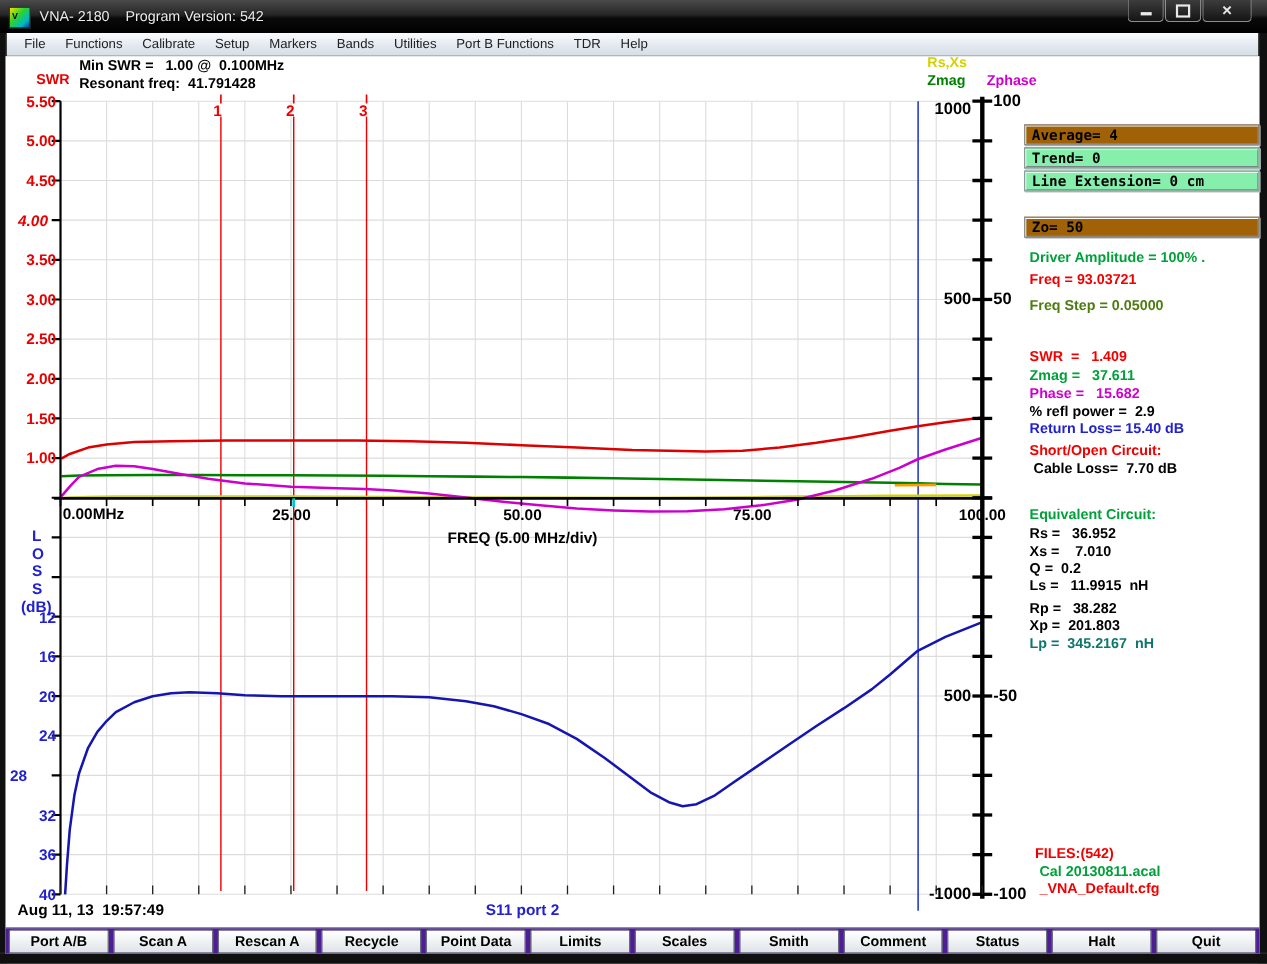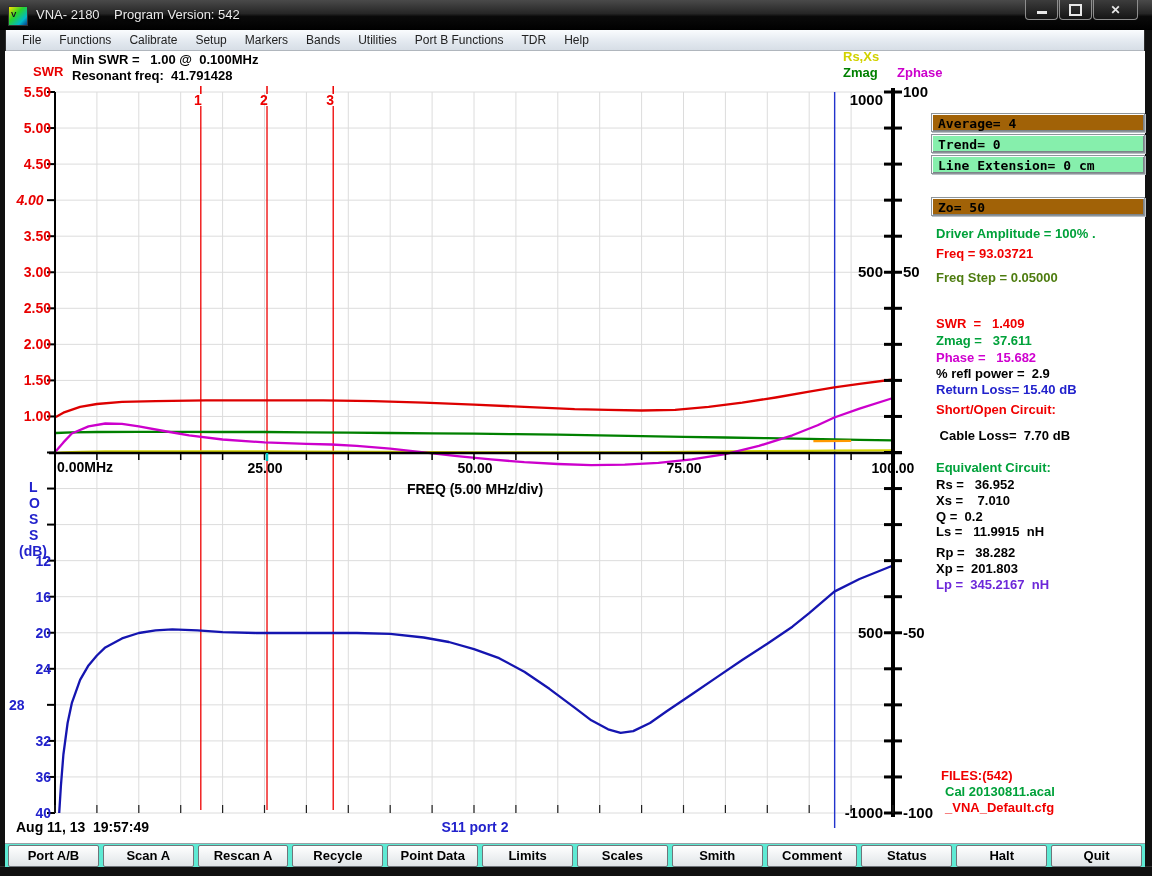--- a/index.html
+++ b/index.html
@@ -33,21 +33,21 @@
   .lbl{position:absolute;font-size:13px;font-weight:bold;white-space:pre;}
   
   .setbox{position:absolute;left:926px;width:214px;height:19px;line-height:19px;
     font-family:"DejaVu Sans Mono","Liberation Mono",monospace;font-weight:bold;font-size:13px;
     padding-left:6px;box-sizing:border-box;white-space:pre;color:#000;
     border:1px solid #8d9499;box-shadow:inset 1px 1px 0 #fbfdfe,inset -1px -1px 0 #7c8388,1px 1px 0 #b9bfc4;}
   .setbox.blue{background:#a16207;margin-top:21px;}
   .setbox.gray{background:#86efac;}
   
   .toolbar{position:absolute;left:0px;top:792px;width:1140px;height:24px;border-top:1px solid #9aa0a6;
-    background:#5eead4;display:flex;align-items:center;padding:1px 3px;box-sizing:border-box;gap:4px;}
+    background:#4c1d95;display:flex;align-items:center;padding:1px 3px;box-sizing:border-box;gap:4px;}
   .tbtn{flex:1;height:20px;background:linear-gradient(#ffffff,#eceff1 60%,#dfe3e6);
     border:1px solid #6f757a;border-radius:2px;font-size:13px;font-weight:bold;color:#000;
     display:flex;align-items:center;justify-content:center;box-shadow:inset 0 1px 0 #fff;}
 </style>
 </head>
 <body>
 
 <div class="window">
 
   <div class="titlebar">
@@ -293,29 +293,29 @@
     <div id="readouts">
         <div class="lbl" style="left: 931px; top: 175px; color: rgb(0, 161, 58);">Driver Amplitude = 100% .</div>
         <div class="lbl" style="left: 931px; top: 195px; color: rgb(240, 0, 0);">Freq = 93.03721</div>
         <div class="lbl" style="left: 931px; top: 219px; color: #4d7c0f;">Freq Step = 0.05000</div>
         <div class="lbl" style="left: 931px; top: 265px; color: rgb(240, 0, 0);">SWR  =   1.409</div>
         <div class="lbl" style="left: 931px; top: 282px; color: rgb(0, 161, 58);">Zmag =   37.611</div>
         <div class="lbl" style="left: 931px; top: 299px; color: rgb(207, 0, 207);">Phase =   15.682</div>
         <div class="lbl" style="left: 931px; top: 315px; color: rgb(0, 0, 0);">% refl power =  2.9</div>
         <div class="lbl" style="left: 931px; top: 331px; color: rgb(34, 34, 204);">Return Loss= 15.40 dB</div>
         <div class="lbl" style="left: 931px; top: 351px; color: rgb(240, 0, 0);">Short/Open Circuit:</div>
-        <div class="lbl" style="left: 931px; top: 367px; color: rgb(0, 0, 0); margin-top: 10px;"> Cable Loss=  7.70 dB</div>
+        <div class="lbl" style="left: 931px; top: 367px; color: rgb(0, 0, 0);"> Cable Loss=  7.70 dB</div>
         <div class="lbl" style="left: 931px; top: 409px; color: rgb(0, 161, 58);">Equivalent Circuit:</div>
         <div class="lbl" style="left: 931px; top: 426px; color: rgb(0, 0, 0);">Rs =   36.952</div>
         <div class="lbl" style="left: 931px; top: 442px; color: rgb(0, 0, 0);">Xs =    7.010</div>
         <div class="lbl" style="left: 931px; top: 458px; color: rgb(0, 0, 0);">Q =  0.2</div>
         <div class="lbl" style="left: 931px; top: 473px; color: rgb(0, 0, 0);">Ls =   11.9915  nH</div>
         <div class="lbl" style="left: 931px; top: 494px; color: rgb(0, 0, 0);">Rp =   38.282</div>
         <div class="lbl" style="left: 931px; top: 510px; color: rgb(0, 0, 0);">Xp =  201.803</div>
-        <div class="lbl" style="left: 931px; top: 526px; color: #6d28d9;">Lp =  345.2167  nH</div>
+        <div class="lbl" style="left: 931px; top: 526px; color: #0f766e;">Lp =  345.2167  nH</div>
       </div>
     <div id="files">
         <div class="lbl" style="left: 936px; top: 717px; color: rgb(240, 0, 0);">FILES:(542)</div>
         <div class="lbl" style="left: 940px; top: 733px; color: rgb(0, 161, 58);">Cal 20130811.acal</div>
         <div class="lbl" style="left: 940px; top: 749px; color: rgb(240, 0, 0);">_VNA_Default.cfg</div>
       </div>
 
     <div class="lbl" style="left:11px;top:768px;font-size:14px;color:#000;">Aug 11, 13  19:57:49</div>
     <div class="lbl" style="left:400px;top:768px;width:140px;text-align:center;font-size:14px;color:#2222cc;">S11 port 2</div>
 

